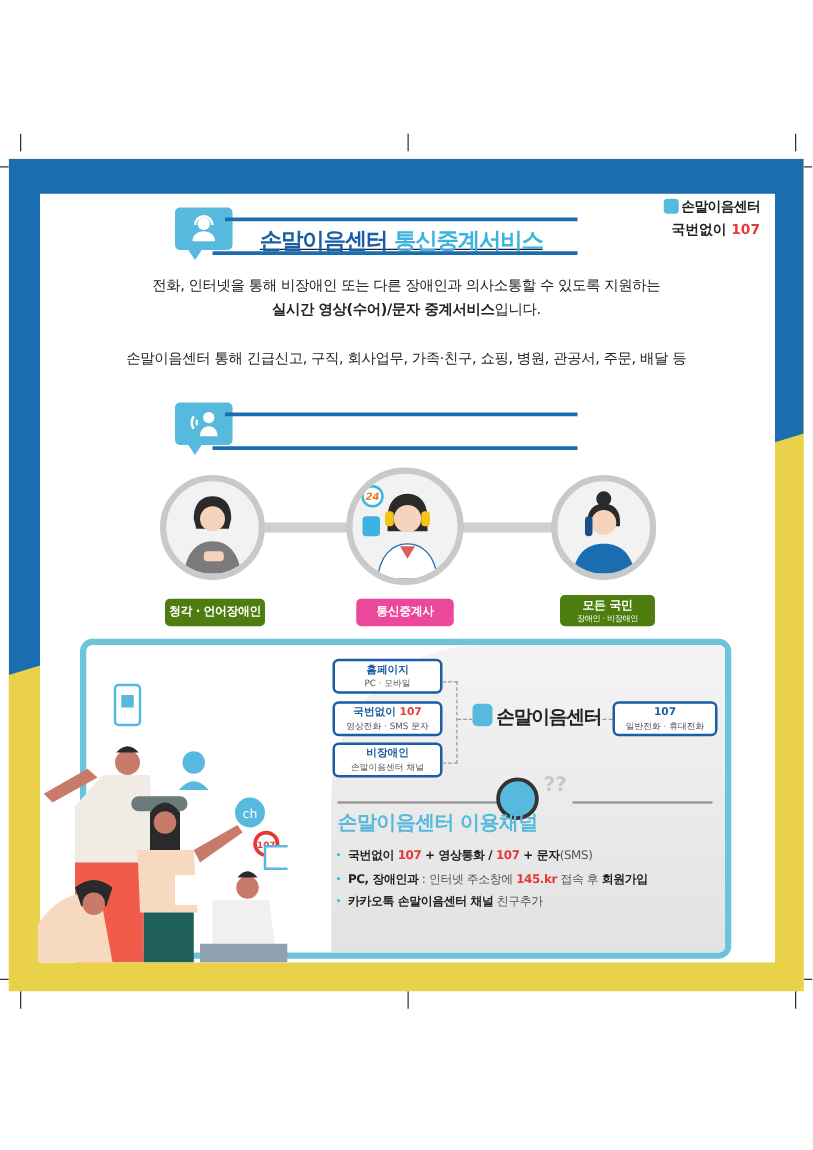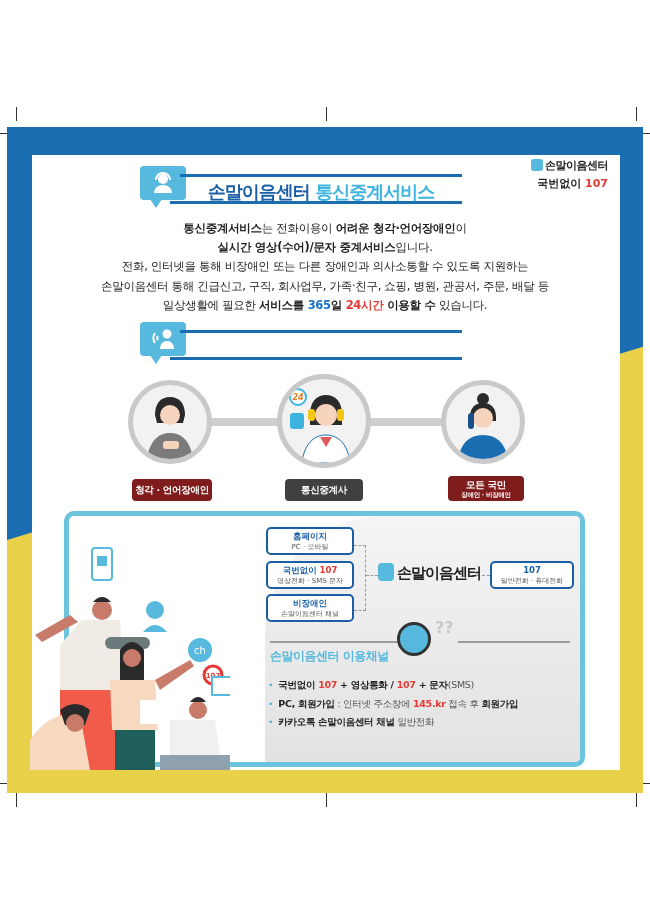--- a/index.html
+++ b/index.html
@@ -37,36 +37,36 @@
   
   .intro { position: absolute; left: 60px; width: 530px; text-align: center; font-size: 11.5px; line-height: 19px; color: #222; letter-spacing: -0.3px; }
   .intro b { font-weight: bold; }
 
   
   .connector { position: absolute; top: 418px; height: 8px; background: #cfcfcf; }
   .person { position: absolute; width: 84px; height: 84px; border-radius: 50%; background: #f2f2f2; border: 5px solid #c9c9c9; overflow: hidden; }
   .person.center { width: 94px; height: 94px; }
   .tag { position: absolute; height: 22px; border-radius: 4px; color: #fff; font-size: 9.5px; font-weight: bold; text-align: center; line-height: 22px; letter-spacing: -0.3px; }
   .tag::before { content: ""; position: absolute; left: -3px; top: 0; border-top: 5px solid #fff; }
-  .tag.gray { background: #7f1d1d; }
-  .tag.navy { background: #404040; font-family: Liberation Serif, serif; }
-  .tag .sub { display: block; font-size: 6.5px; line-height: 8px; font-weight: bold; }
+  .tag.gray { background: #4d7c0f; }
+  .tag.navy { background: #ec4899; font-family: Liberation Serif, serif; }
+  .tag .sub { display: block; font-size: 6.5px; line-height: 8px; font-weight: normal; }
 
   
   .box { position: absolute; left: 64px; top: 511px; width: 521px; height: 256px; border: 5px solid #6cc3dc; border-radius: 10px; border-left-color: #6cc3dc; background: #ffffff; overflow: hidden; }
   .box-gray { position: absolute; left: 196px; top: 0; right: 0; bottom: 0; background: linear-gradient(#f4f4f4, #e2e2e2); border-radius: 120px 0 0 0; }
   .chan { position: absolute; left: 266px; width: 88px; height: 28px; border: 2px solid #1a5fa5; border-radius: 5px; background: #fff; text-align: center; }
   .chan .t { font-size: 8.5px; font-weight: bold; color: #1a5fa5; line-height: 12px; margin-top: 1px; }
   .chan .s { font-size: 7px; color: #555; line-height: 10px; }
   .bracket { position: absolute; left: 354px; top: 545px; width: 12px; height: 66px; border: 1px dashed #999; border-left: none; }
   .dash { position: absolute; height: 0; border-top: 1px dashed #999; }
   .center-logo { position: absolute; left: 378px; top: 563px; font-size: 15px; font-weight: bold; color: #222; letter-spacing: -1px; }
   .center-logo .hand { display: inline-block; width: 16px; height: 18px; background: #56b9dd; border-radius: 4px; vertical-align: -3px; margin-right: 3px; }
 
-  .ch-head { position: absolute; left: 270px; top: 648px; font-size: 12px; font-weight: bold; color: #56b9dd; letter-spacing: -0.5px; }
+  .ch-head { position: absolute; left: 270px; top: 648px; font-size: 16px; font-weight: bold; color: #56b9dd; letter-spacing: -0.5px; }
   .ch-line { position: absolute; top: 641px; height: 2px; background: #9a9a9a; }
   .headset { position: absolute; left: 397px; top: 622px; width: 34px; height: 34px; border-radius: 50%; background: #56b9dd; border: 3px solid #333; }
   .qm { position: absolute; left: 435px; top: 618px; font-size: 16px; font-weight: bold; color: #c8c8c8; }
 
   .ch-list { position: absolute; left: 268px; top: 676px; font-size: 9.5px; line-height: 18.5px; color: #222; letter-spacing: -0.3px; list-style: none; }
   .ch-list li::before { content: "•"; color: #56b9dd; margin-right: 5px; }
   .ch-list b { font-weight: bold; }
   .ch-list .muted { color: #555; margin-top: 32px; }
 
   
@@ -98,33 +98,31 @@
 
 <div class="sec-head" style="left:140px;top:166px;width:322px;">
   <div class="bubble">
     <svg width="24" height="24" viewBox="0 0 24 24">
         <circle cx="12" cy="8" r="5" fill="#fff"></circle>
         <path d="M3 22c0-5 4-8 9-8s9 3 9 8z" fill="#fff"></path>
         <path d="M5 9a7 7 0 0 1 14 0" stroke="#fff" stroke-width="2" fill="none"></path>
       </svg>
   </div>
   <div class="line-top"></div>
-  <div class="title" style="padding-left:40px;"><span class="c-dark">손말이음센터</span> <span class="c-light">통신중계서비스</span></div>
+  <div class="title" style="padding-left:40px;text-decoration:underline;"><span class="c-dark">손말이음센터</span> <span class="c-light">통신중계서비스</span></div>
   <div class="line-bot"></div>
 </div>
 
 <div class="intro" style="top:219px;">
-  <div><b>통신중계서비스</b><span>는 전화이용이 </span><b>어려운 청각·언어장애인</b><span>이</span></div>
+  <div>전화, 인터넷을 통해 비장애인 또는 다른 장애인과 의사소통할 수 있도록 지원하는</div>
   <div><b>실시간 영상(수어)/문자 중계서비스</b><span>입니다.</span></div>
-  <div>전화, 인터넷을 통해 비장애인 또는 다른 장애인과 의사소통할 수 있도록 지원하는</div>
 </div>
 
 <div class="intro" style="top:277px;">
   <div>손말이음센터 통해 긴급신고, 구직, 회사업무, 가족·친구, 쇼핑, 병원, 관공서, 주문, 배달 등</div>
-  <div><span>일상생활에 필요한 </span><b>서비스를 </b><b class="blue">365</b><b>일 </b><b class="red">24시간</b><b> 이용할 수</b><span> 있습니다.</span></div>
 </div>
 
 <div class="sec-head" style="left:140px;top:322px;width:322px;">
   <div class="bubble">
     <svg width="26" height="24" viewBox="0 0 26 24">
         <circle cx="16" cy="7" r="4.5" fill="#fff"></circle>
         <path d="M9 22c0-5 3-8 7-8s7 3 7 8z" fill="#fff"></path>
         <path d="M4 6c-2 3-2 7 0 10" stroke="#fff" stroke-width="2" fill="none"></path>
         <path d="M7 9c-1 1-1 3 0 4" stroke="#fff" stroke-width="2" fill="none"></path>
       </svg>
@@ -204,22 +202,22 @@
 </div>
 
 <div class="ch-line" style="left:270px;width:128px;"></div>
 <div class="ch-line" style="left:458px;width:112px;"></div>
 <div class="headset"></div>
 <div class="qm">??</div>
 <div class="ch-head">손말이음센터 이용채널</div>
 
 <ul class="ch-list">
   <li><b>국번없이 </b><b class="red">107</b><b> + 영상통화 / </b><b class="red">107</b><b> + 문자</b><span class="muted">(SMS)</span></li>
-  <li><b>PC, 회원가입</b><span class="muted"> : 인터넷 주소창에 </span><b class="red">145.kr</b><span class="muted"> 접속 후 </span><b>회원가입</b></li>
-  <li><b>카카오톡 손말이음센터 채널</b><span class="muted"> 일반전화</span></li>
+  <li><b>PC, 장애인과</b><span class="muted"> : 인터넷 주소창에 </span><b class="red">145.kr</b><span class="muted"> 접속 후 </span><b>회원가입</b></li>
+  <li><b>카카오톡 손말이음센터 채널</b><span class="muted"> 친구추가</span></li>
 </ul>
 
 <svg class="ill" style="left:30px;top:540px;" width="200" height="230" viewBox="0 0 200 230">
 
   <rect x="62" y="8" width="20" height="32" rx="3" fill="#fff" stroke="#56b9dd" stroke-width="2"></rect>
   <rect x="67" y="16" width="10" height="10" fill="#56b9dd"></rect>
 
   <path d="M30 105 L52 80 L90 80 L95 180 L30 180 Z" fill="#f0ebe4"></path>
   <rect x="30" y="150" width="55" height="80" fill="#f15b4a"></rect>
   <circle cx="72" cy="70" r="10" fill="#c97b6a"></circle>

